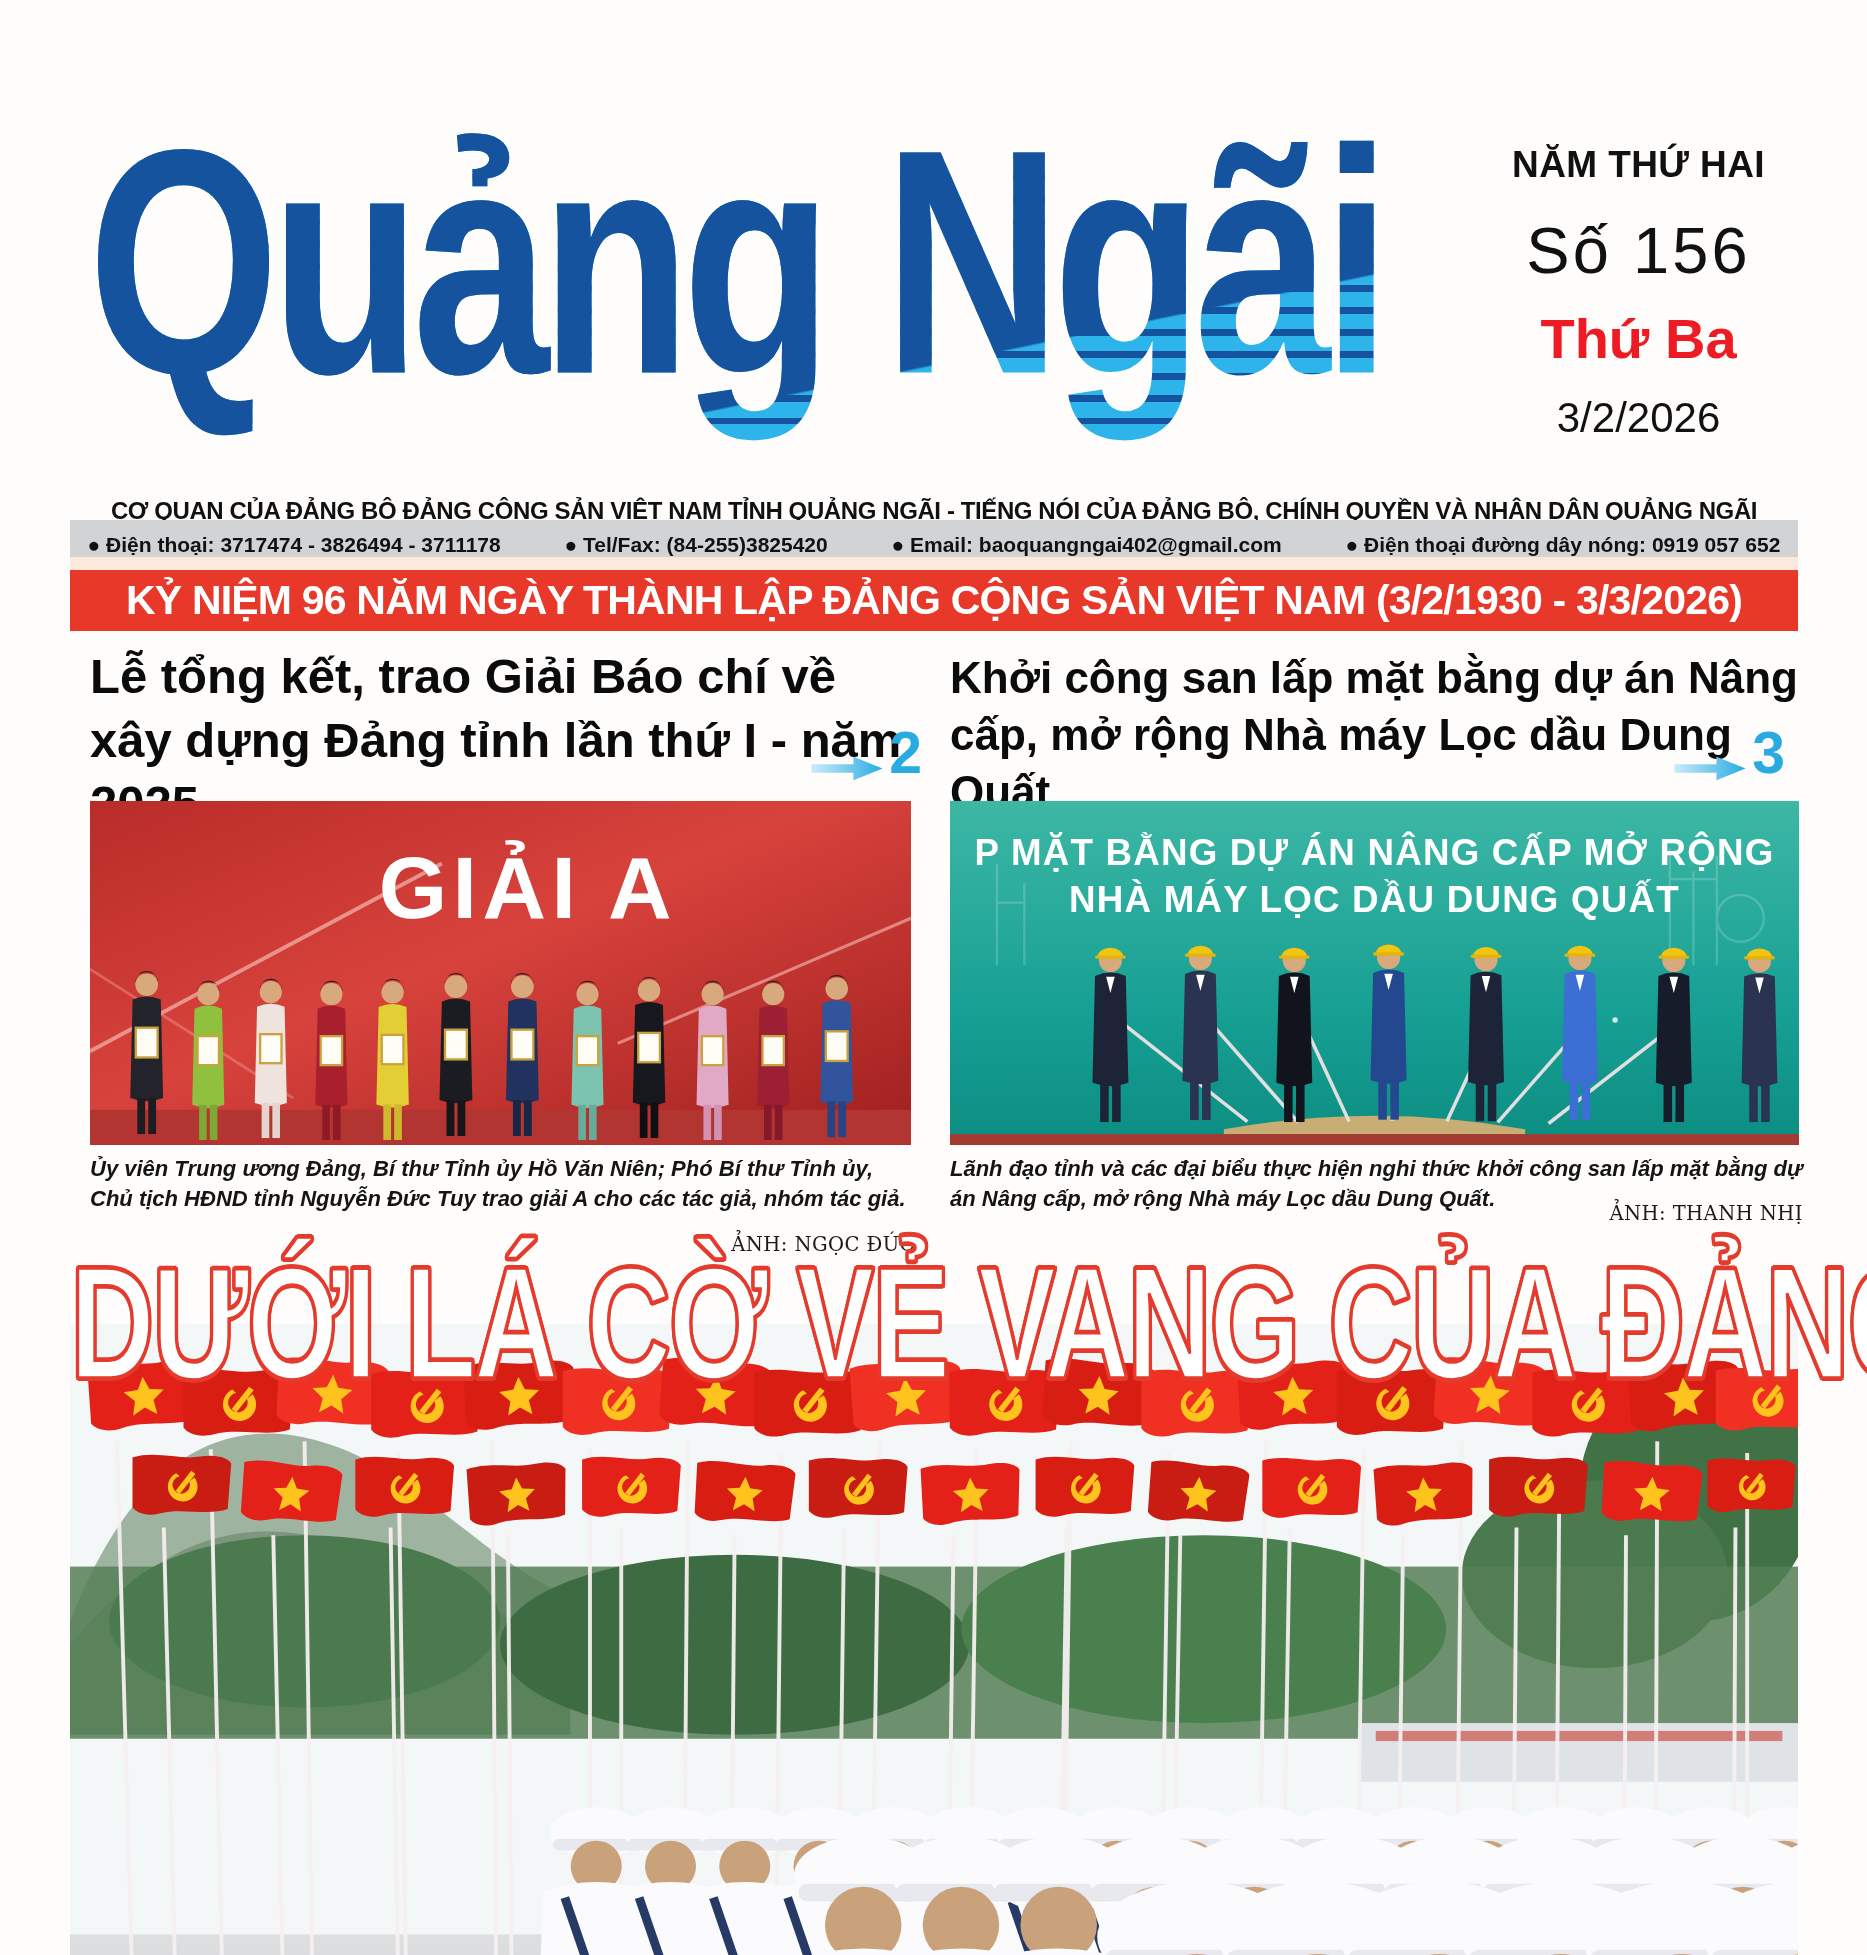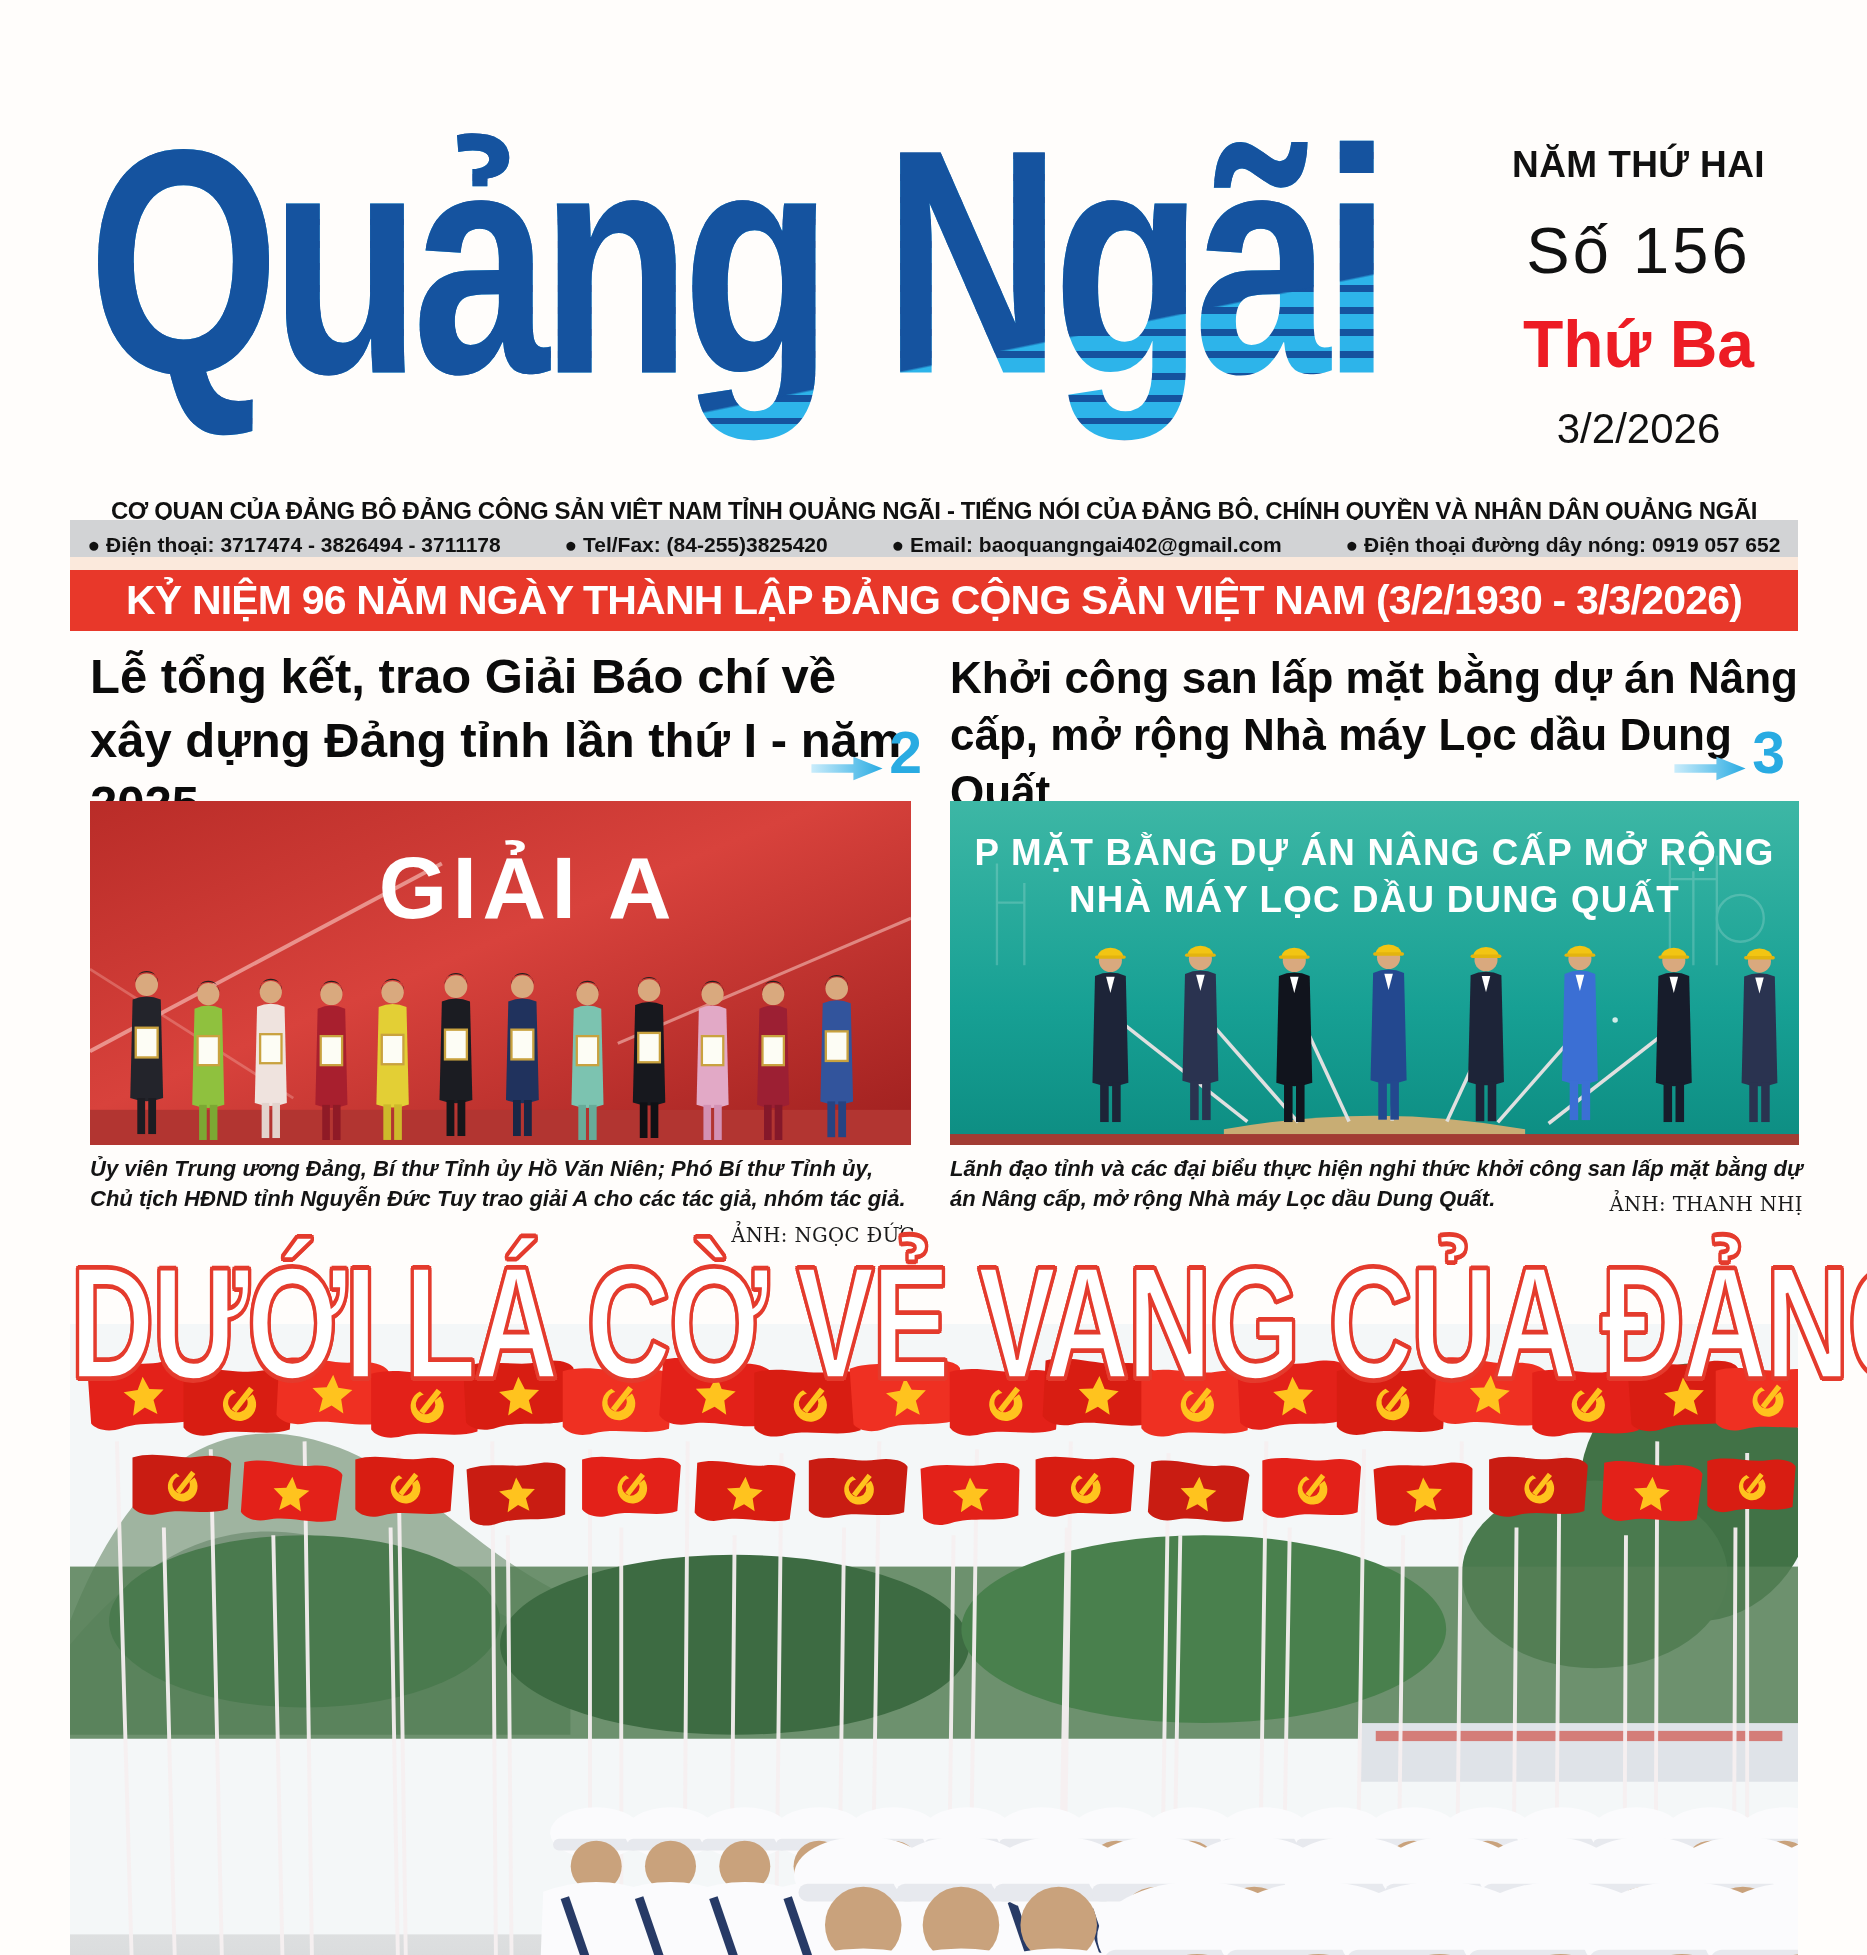--- a/index.html
+++ b/index.html
@@ -11,21 +11,21 @@
   .logo{left:88px;top:115px;width:1369px;height:375px;line-height:0.92;
         font-size:246px;font-weight:bold;letter-spacing:-8.6px;white-space:nowrap;
         background-image:
           linear-gradient(171deg,#15539f 0 55%,rgba(0,0,0,0) 55.3%),
           repeating-linear-gradient(180deg,#2db4ea 0 11.7px,#15539f 11.7px 17px);
         -webkit-background-clip:text;background-clip:text;color:transparent;
         transform:scaleY(1.30);transform-origin:top left;}
   .datepanel{left:1478px;top:144px;width:321px;text-align:center;}
   .np-year{font-size:37px;font-weight:bold;letter-spacing:0.4px;}
   .np-issue{font-size:65px;font-weight:normal;letter-spacing:3.1px;margin-top:27px;}
-  .np-weekday{font-size:66px;font-weight:bold;color:#ed1c24;margin-top:17.6px;}
+  .np-weekday{font-size:56px;font-weight:bold;color:#ed1c24;margin-top:17.6px;}
   .np-date{font-size:42px;font-weight:normal;margin-top:23.5px;}
   .organ{left:70px;top:491px;width:1728px;text-align:center;
          font-size:24px;font-weight:bold;letter-spacing:-0.4px;margin-top:6px;}
   .contactbar{left:70px;top:520px;width:1728px;height:37px;background:#d2d3d5;
               display:flex;align-items:flex-end;justify-content:space-between;
               padding:0 17.6px;box-sizing:border-box;font-size:21px;font-weight:bold;}
   .peach-strip{left:70px;top:557px;width:1728px;height:14px;background:#fbe9dc;}
   .annivbanner{left:70px;top:570px;width:1728px;height:61px;background:#e8382a;
                color:#fff;font-weight:bold;font-size:41px;line-height:61px;
                text-align:center;letter-spacing:-0.8px;}
@@ -38,21 +38,21 @@
   .pagelink .arrow{width:72px;height:25px;margin-bottom:2.3px;}
   .pagenum{font-size:59px;font-weight:bold;color:#29abe2;line-height:0.82;margin-left:6.3px;margin-bottom:5.5px;}
 
   .photo{position:absolute;overflow:hidden;background:#0f766e;}
   .photo svg{display:block;width:100%;height:100%;}
   .photo text{font-family:"Liberation Sans",sans-serif;font-weight:bold;}
 
   .caption{font-size:22px;font-weight:bold;font-style:italic;line-height:1.38;color:#141414;}
   .credit{font-family:"DejaVu Serif","Liberation Serif",serif;font-style:normal;
           font-weight:normal;font-size:19.6px;letter-spacing:0.4px;color:#1a1a1a;}
-  .credit.inline{float:right;margin-top:7px;}
+  .credit.inline{float:right;margin-top:16px;}
 
   
   .bighead{left:70px;top:1231px;width:1728px;text-align:center;white-space:nowrap;
            font-size:117px;font-weight:bold;letter-spacing:-2.3px;color:#fff;z-index:6;
            -webkit-text-stroke:2.7px #e43b2d;
            text-shadow:2px 0 0 #e43b2d,-2px 0 0 #e43b2d,0 2px 0 #e43b2d,0 -2px 0 #e43b2d,
                        1.6px 1.6px 0 #e43b2d,-1.6px -1.6px 0 #e43b2d,1.6px -1.6px 0 #e43b2d,-1.6px 1.6px 0 #e43b2d;
            transform:scaleY(1.36);transform-origin:top center;}
 </style>
 </head>

